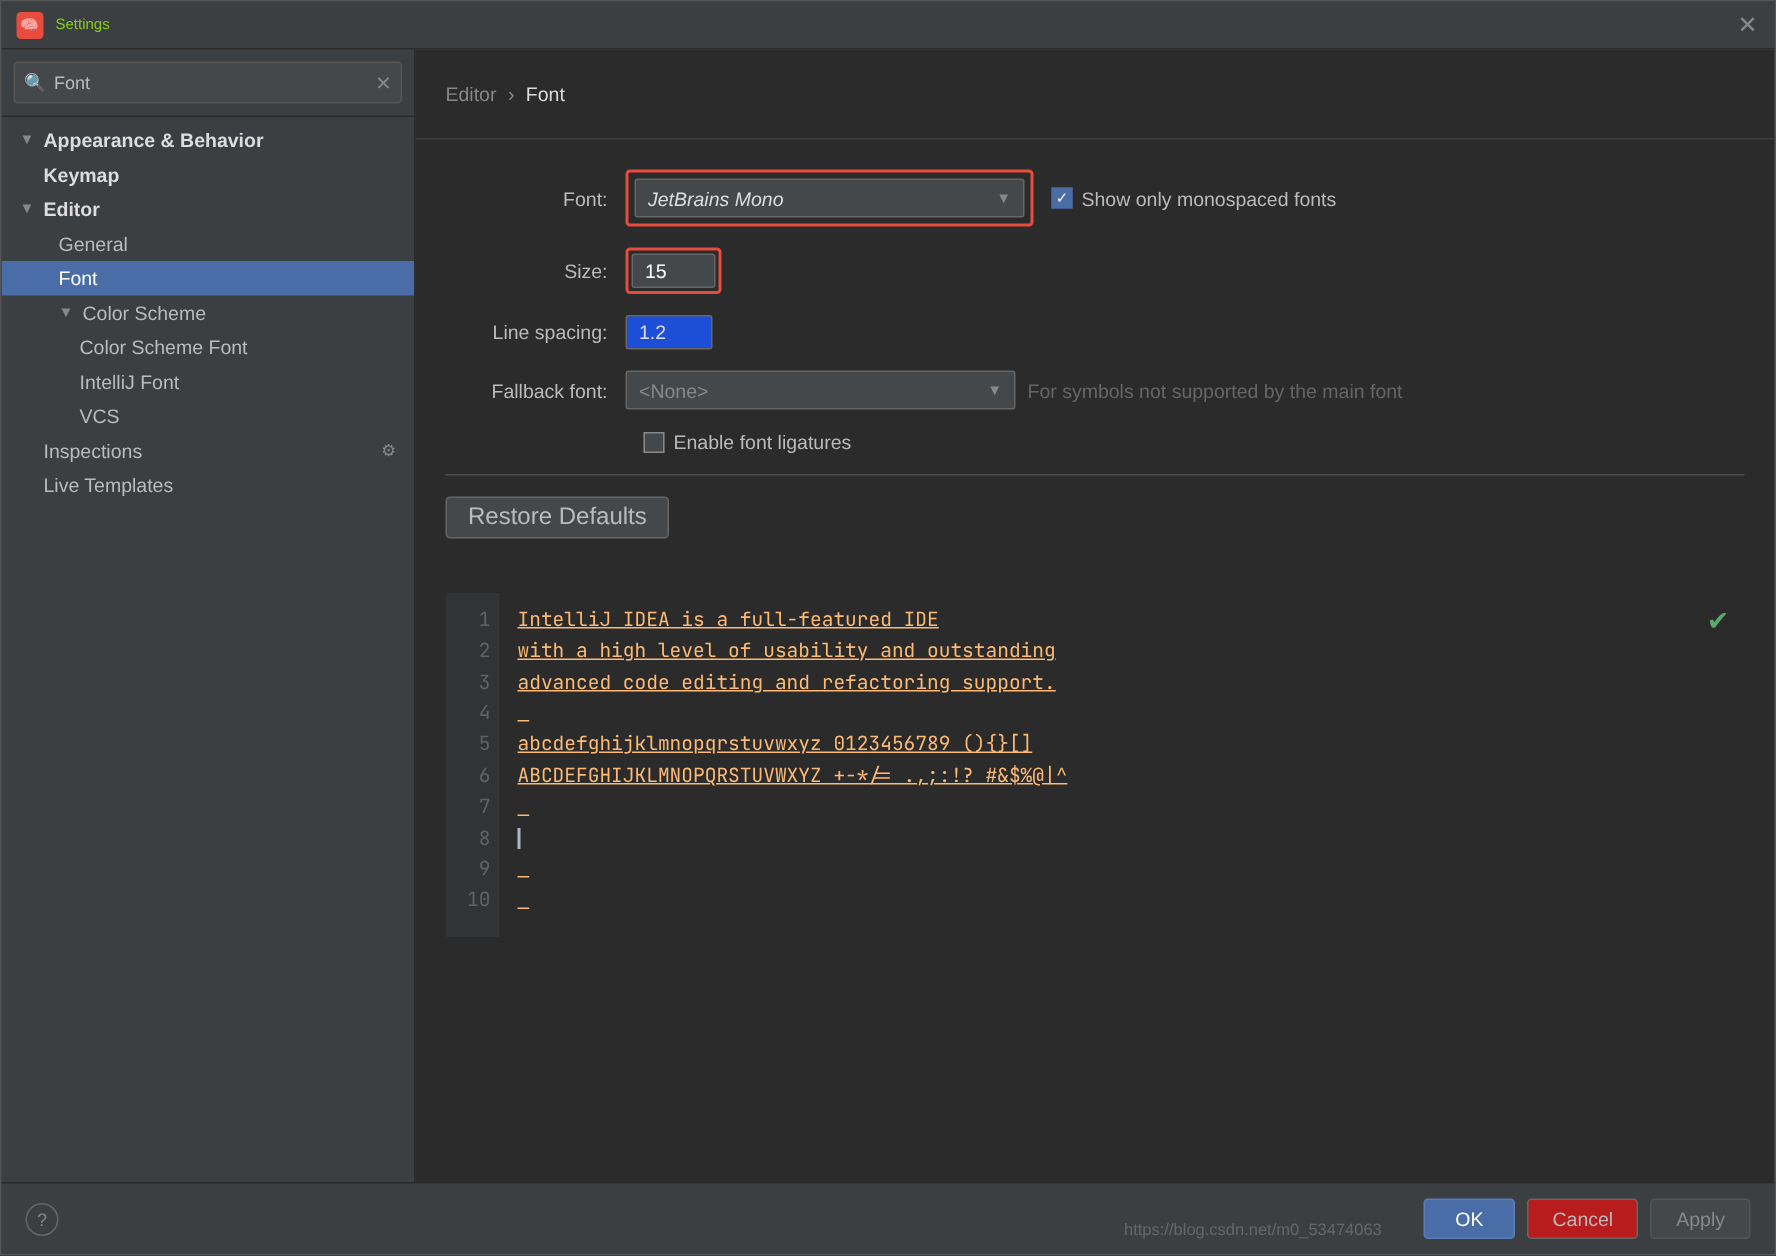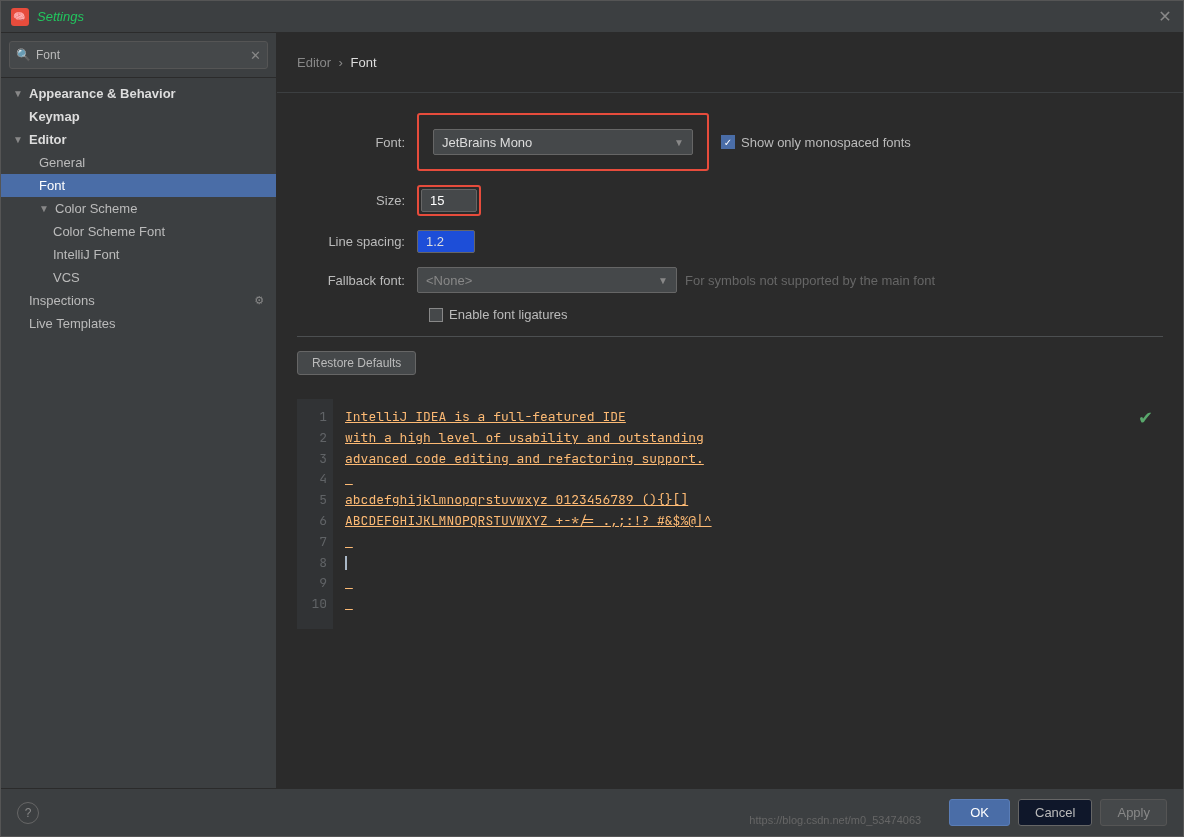--- a/index.html
+++ b/index.html
@@ -36,24 +36,23 @@
       background: #e74c3c;
       border-radius: 3px;
       display: flex;
       align-items: center;
       justify-content: center;
       font-size: 10px;
       color: white;
       font-weight: bold;
     }
     .titlebar-title {
-      color: #22c55e;
-      font-size: 13px;
-      flex: 1;
-      font-style: italic;
+      color: #84cc16;
+      font-size: 10px;
+      flex: 1;
     }
     .titlebar-close {
       width: 16px;
       height: 16px;
       display: flex;
       align-items: center;
       justify-content: center;
       color: #888;
       cursor: pointer;
       font-size: 16px;
@@ -174,23 +173,24 @@
       width: 120px;
       color: #bbbbbb;
       font-size: 13px;
       text-align: right;
       padding-right: 12px;
       flex-shrink: 0;
     }
     .font-dropdown-wrap {
       border: 2px solid #e74c3c;
       border-radius: 3px;
-      padding: 14px;
-      display: flex;
-      align-items: center;
+      padding: 4px;
+      display: flex;
+      align-items: center;
+      font-style: italic;
     }
     .font-select {
       display: flex;
       align-items: center;
       background: #45484a;
       border: 1px solid #666;
       border-radius: 2px;
       padding: 3px 8px;
       width: 260px;
       cursor: pointer;
@@ -271,23 +271,23 @@
       height: 1px;
       background: #4c4f51;
       margin: 8px 0 14px 0;
     }
     .restore-btn {
       background: #45484a;
       border: 1px solid #666;
       border-radius: 3px;
       padding: 4px 14px;
       color: #bbbbbb;
-      font-size: 12px;
-      cursor: pointer;
-      margin-bottom: 12px;
+      font-size: 16px;
+      cursor: pointer;
+      margin-bottom: 24px;
     }
     
     .preview-area {
       flex: 1;
       background: #2b2b2b;
       border: none;
       overflow: hidden;
       position: relative;
       display: flex;
     }
@@ -355,21 +355,21 @@
     .btn-ok {
       background: #4a6da7;
       border: 1px solid #5a7db7;
       border-radius: 3px;
       padding: 5px 20px;
       color: #ffffff;
       font-size: 13px;
       cursor: pointer;
     }
     .btn-cancel {
-      background: #0f172a;
+      background: #b91c1c;
       border: 1px solid #666;
       border-radius: 3px;
       padding: 5px 16px;
       color: #bbbbbb;
       font-size: 13px;
       cursor: pointer;
     }
     .btn-apply {
       background: #45484a;
       border: 1px solid #555;

